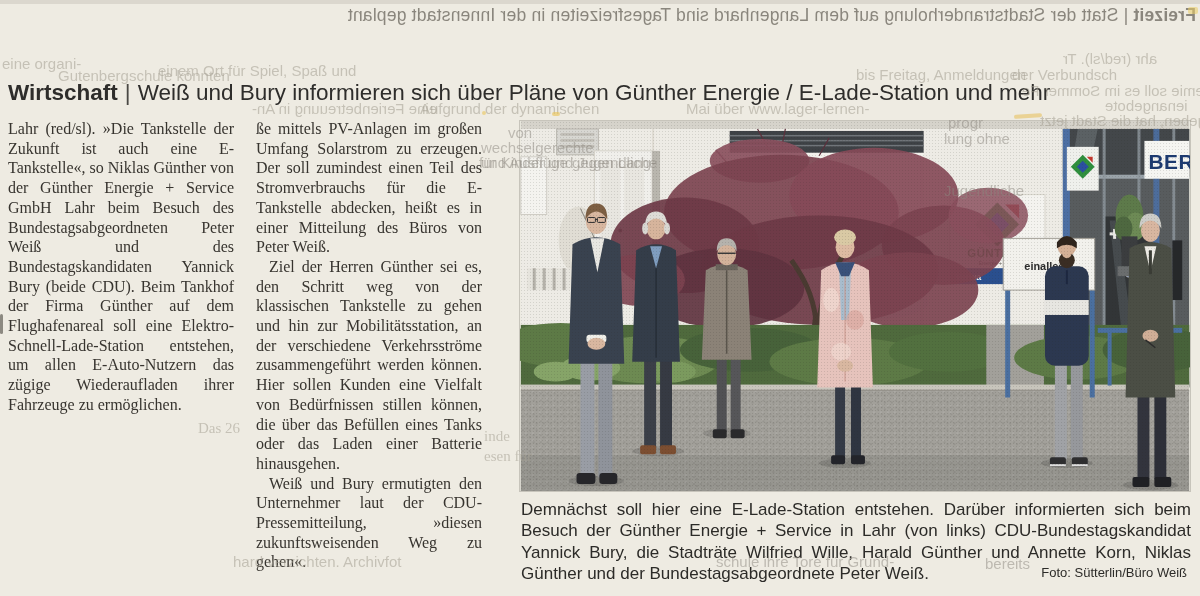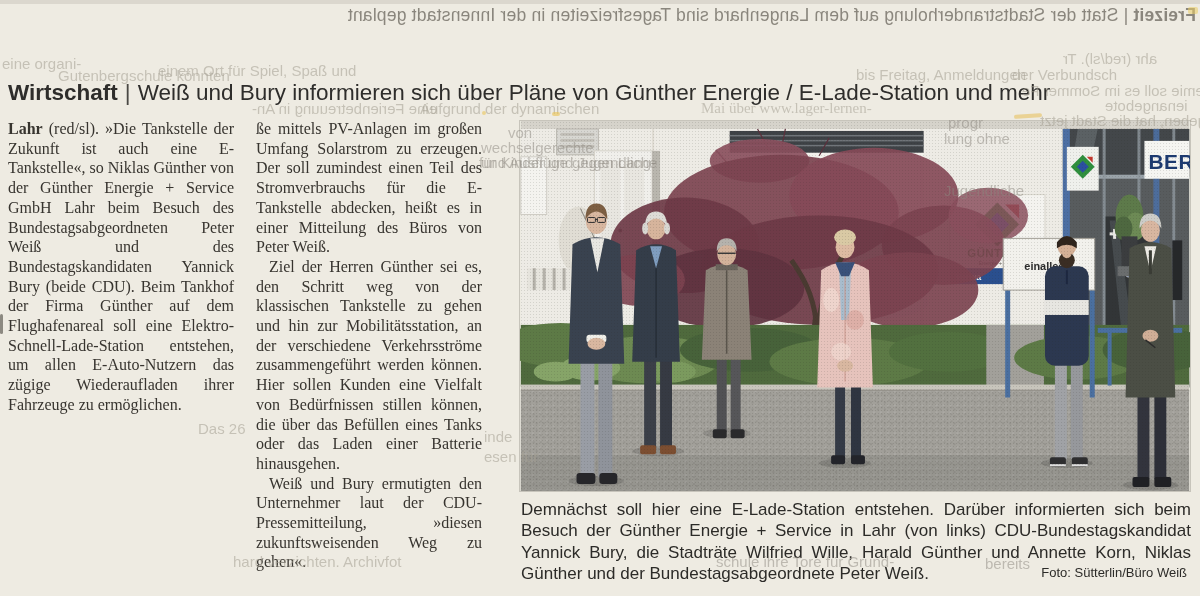--- a/index.html
+++ b/index.html
@@ -19,37 +19,37 @@
   .subtitle{position:absolute;left:8px;top:80px;font-size:22.5px;color:#2e2d2b;white-space:nowrap;}
   .subtitle .k{font-weight:700;}
   .subtitle .sep{font-weight:400;margin:0 7px;color:#4a4844;}
 
   .bodycol{position:absolute;top:119px;font-family:"Liberation Serif",serif;font-size:16px;
            line-height:19.7px;color:#37342f;text-align:justify;hyphens:auto;}
   #col1{left:8px;width:226px;}
   #col2{left:256px;width:226px;}
   .bodycol p{margin:0;}
   .bodycol p.ind{text-indent:13px;}
-  .dateline{font-weight:700;}
+  .dateline{font-weight:400;}
 
   .photo-wrap{position:absolute;left:519px;top:120px;width:672px;height:372px;
               box-sizing:border-box;border:1px solid rgba(110,105,95,.30);}
   .photo-grain{position:absolute;inset:0;pointer-events:none;
                background-image:radial-gradient(rgba(40,38,34,.13) 1px, transparent 1px);
                background-size:3px 3px;}
 
   .caption{position:absolute;left:521px;top:499px;width:670px;font-size:17px;
            line-height:21.4px;color:#2c2b28;text-align:justify;}
   .caption .credit{position:absolute;right:4px;bottom:1px;font-size:13px;white-space:nowrap;}
 
   #ghost-layer{position:absolute;inset:0;pointer-events:none;}
   #ghost-layer .ghost{position:absolute;font-size:15px;color:#a5a093;opacity:.55;white-space:nowrap;}
   #ghost-layer .ghost.dark{color:#8d8880;opacity:.5;}
   #ghost-layer .ghost.mir{transform:scaleX(-1);}
-  #ghost-layer .ghost.serif{font-family:Liberation Sans, sans-serif;}
+  #ghost-layer .ghost.serif{font-family:Liberation Serif, serif;}
 
   .artifact{position:absolute;border-radius:2px;}
 </style>
 </head>
 <body>
 
 <div class="page">
   <div class="scan-top"></div>
 
   <div class="masthead">
@@ -333,21 +333,21 @@
       <span class="ghost" style="left: 58px; top: 67px;">Gutenbergschule könnten</span>
       <span class="ghost" style="left: 158px; top: 62px;">einem Ort für Spiel, Spaß und</span>
       <span class="ghost" style="left: 856px; top: 66px;">bis Freitag, Anmeldungen</span>
       <span class="ghost" style="left: 1012px; top: 66px;">der Verbundsch</span>
       <span class="ghost mir" style="left: 1063px; top: 50px;">ahr (red/sl). Tr</span>
       <span class="ghost mir" style="left: 1022px; top: 82px;">emie soll es im Sommer Fe</span>
       <span class="ghost mir" style="left: 1105px; top: 97px;">ienangebote</span>
       <span class="ghost mir" style="left: 1040px; top: 112px;">er geben, hat die Stadt jetzt</span>
       <span class="ghost" style="left: 420px; top: 100px;">Aufgrund der dynamischen</span>
       <span class="ghost mir" style="left: 252px; top: 100px;">eine Ferienbetreuung in An-</span>
-      <span class="ghost" style="left: 701px; top: 100px; font-family: Liberation Serif, serif;">Mai über www.lager-lernen-</span>
+      <span class="ghost" style="left: 686px; top: 100px;">Mai über www.lager-lernen-</span>
       <span class="ghost dark" style="left: 479px; top: 106px; margin-top: 48px;">für Kinder und Jugendliche</span>
       <span class="ghost dark" style="left: 508px; top: 124px;">von</span>
       <span class="ghost dark" style="left: 481px; top: 139px;">wechselgerechte</span>
       <span class="ghost dark" style="left: 481px; top: 154px;">und Ausflüge gegen Lang-</span>
       <span class="ghost dark" style="left: 948px; top: 114px;">progr</span>
       <span class="ghost dark" style="left: 944px; top: 130px;">lung ohne</span>
       <span class="ghost dark" style="left: 944px; top: 146px; margin-top: 36px;">Jugendliche</span>
       <span class="ghost serif" style="left: 198px; top: 420px;">Das 26</span>
       <span class="ghost serif" style="left: 484px; top: 428px;">inde</span>
       <span class="ghost serif" style="left: 484px; top: 448px;">esen für</span>

